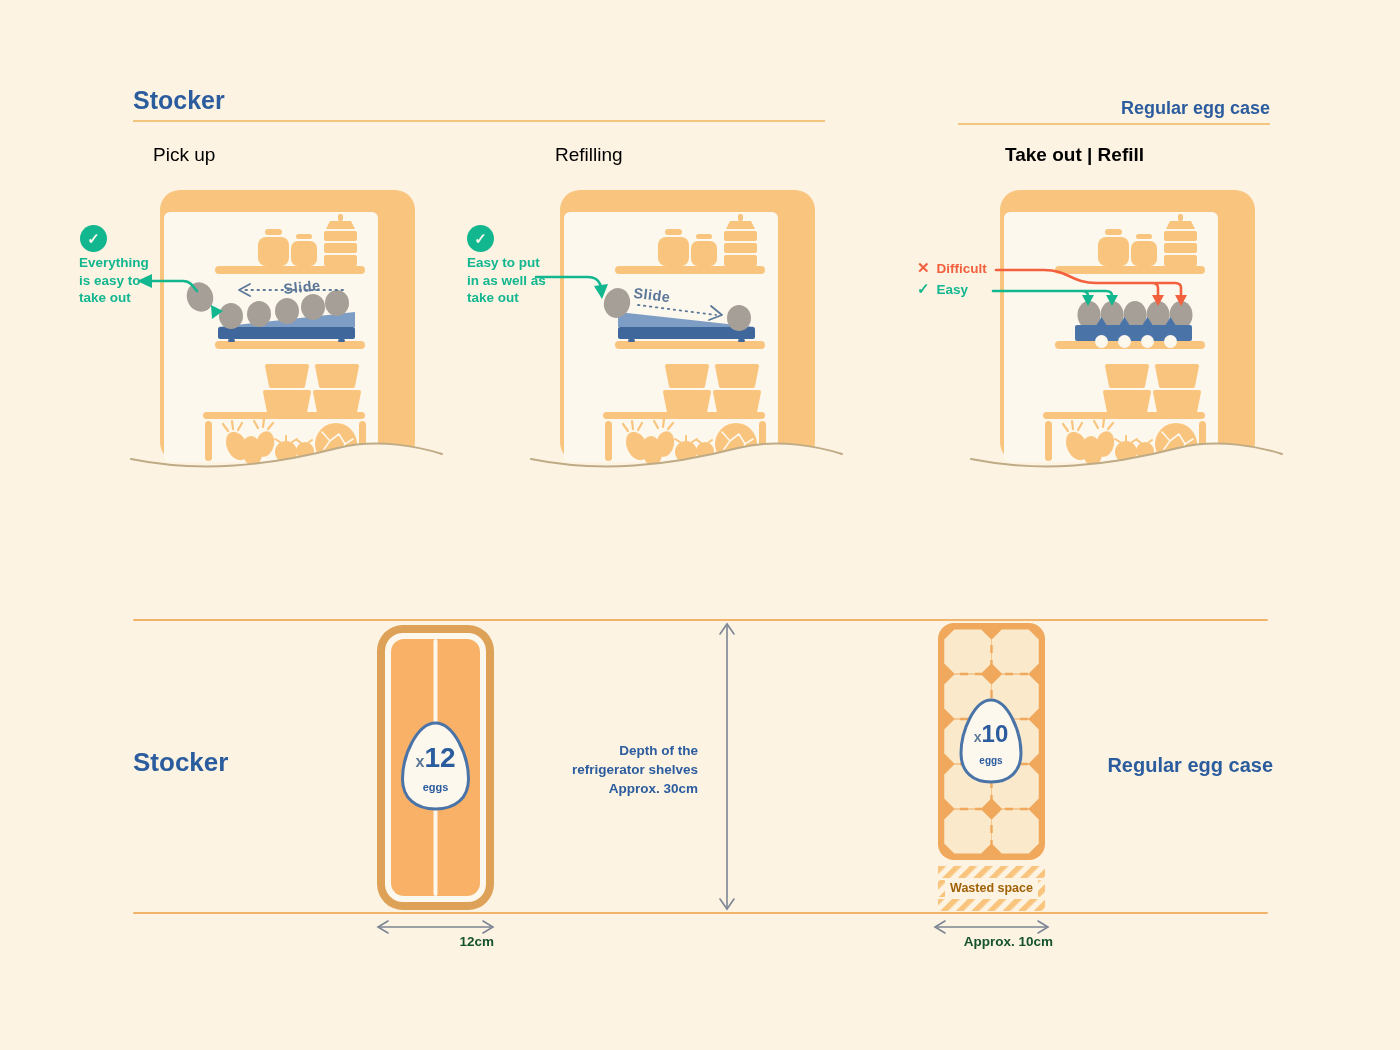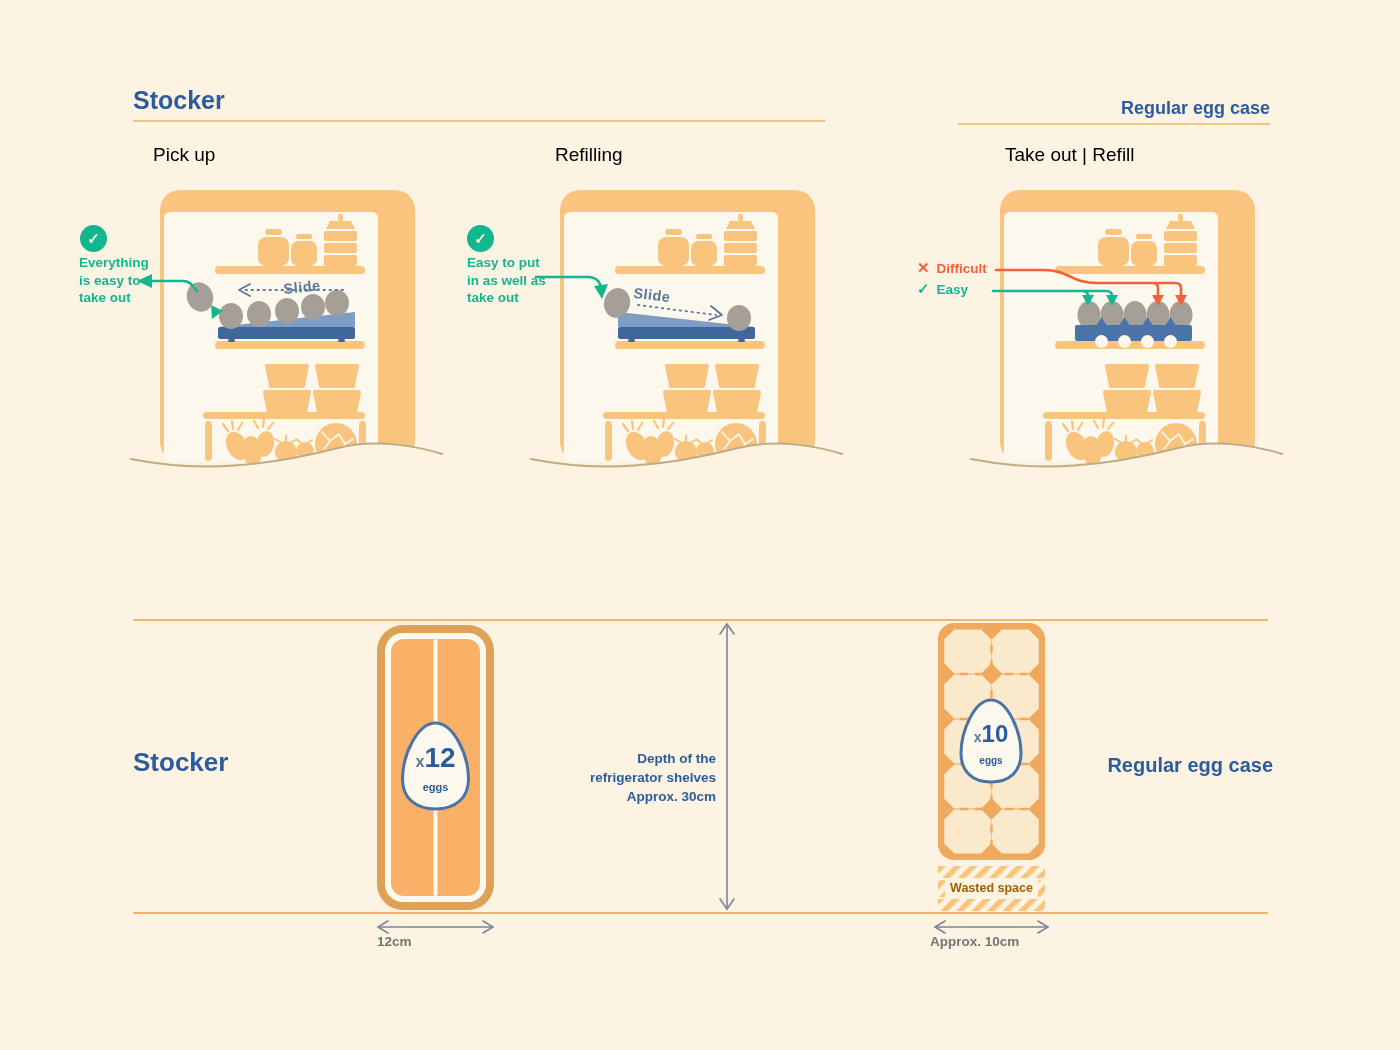--- a/index.html
+++ b/index.html
@@ -17,21 +17,21 @@
   .legend-row .mark{font-size:15px;font-weight:700;}
   .red{color:#f2603d;}
   .teal{color:#12b68f;}
   .slide{color:#5c7899;font-size:14.5px;font-weight:600;letter-spacing:.5px;}
   .blue-bold{color:#2b5c9e;font-weight:700;}
   .depth-label{text-align:right;font-size:13.5px;font-weight:700;color:#2b5c9e;line-height:19px;}
   .badge{text-align:center;line-height:1;}
   .badge .badge-x{color:#5c7899;font-weight:600;}
   .badge .badge-num{color:#2b5c9e;font-weight:700;}
   .badge .badge-unit{color:#2b5c9e;font-weight:700;margin-top:10px;}
-  .width-label{text-align:left;font-size:13.5px;font-weight:700;color:#737373;}
+  .width-label{text-align:right;font-size:13.5px;font-weight:700;color:#14532d;}
   .wasted{text-align:center;font-size:12.5px;font-weight:700;color:#a16207;}
 </style>
 </head>
 <body>
 
 <div id="stage">
 
   <svg id="scene" width="1400" height="1050" viewBox="0 0 1400 1050">
       <g>
         <rect x="160" y="190" width="255" height="272" rx="20" fill="#f9c57e"></rect>
@@ -239,21 +239,21 @@
     </svg>
 
   <div class="abs title" style="left:133px;top:86px;font-size:25px;">Stocker</div>
   <div class="abs rule" style="left:133px;top:120px;width:692px;"></div>
 
   <div class="abs title" style="left:958px;top:98px;width:312px;font-size:18px;text-align:right;">Regular egg case</div>
   <div class="abs rule" style="left:958px;top:123px;width:312px;"></div>
 
   <div class="abs col-header" style="left:153px;top:144px;width:250px;">Pick up</div>
   <div class="abs col-header" style="left:555px;top:144px;width:250px;">Refilling</div>
-  <div class="abs col-header" style="left:1005px;top:144px;width:250px;">Take out | Refill</div>
+  <div class="abs col-header" style="left:1005px;top:144px;width:250px;font-weight:bold;">Take out | Refill</div>
 
   <div class="abs check-circle" style="left:80px;top:225px;">✓</div>
   <div class="abs ann" style="left:79px;top:254px;">
     <div>Everything</div>
     <div>is easy to</div>
     <div>take out</div>
   </div>
 
   <div class="abs check-circle" style="left:467px;top:225px;">✓</div>
   <div class="abs ann" style="left:467px;top:254px;">
@@ -270,21 +270,21 @@
     <span class="mark">✓</span>
     <span>Easy</span>
   </div>
 
   <div class="abs slide" style="left:262px;top:279px;width:80px;text-align:center;transform:rotate(-6deg);">Slide</div>
   <div class="abs slide" style="left:612px;top:287px;width:80px;text-align:center;transform:rotate(7deg);">Slide</div>
 
   <div class="abs blue-bold" style="left:133px;top:747px;font-size:26px;">Stocker</div>
   <div class="abs blue-bold" style="left:1073px;top:754px;width:200px;font-size:20px;text-align:right;">Regular egg case</div>
 
-  <div class="abs depth-label" style="left:516px;top:741px;width:200px;margin-top:8px;">
+  <div class="abs depth-label" style="left:498px;top:741px;width:200px;">
     <div>Depth of the</div>
     <div>refrigerator shelves</div>
     <div>Approx. 30cm</div>
   </div>
 
   <div class="abs badge" style="left:403px;top:744px;width:65px;">
     <div><span class="badge-x" style="font-size:16px;">x</span><span class="badge-num" style="font-size:28px;">12</span></div>
     <div class="badge-unit" style="font-size:11px;">eggs</div>
   </div>
   <div class="abs badge" style="left:961px;top:722px;width:60px;">

